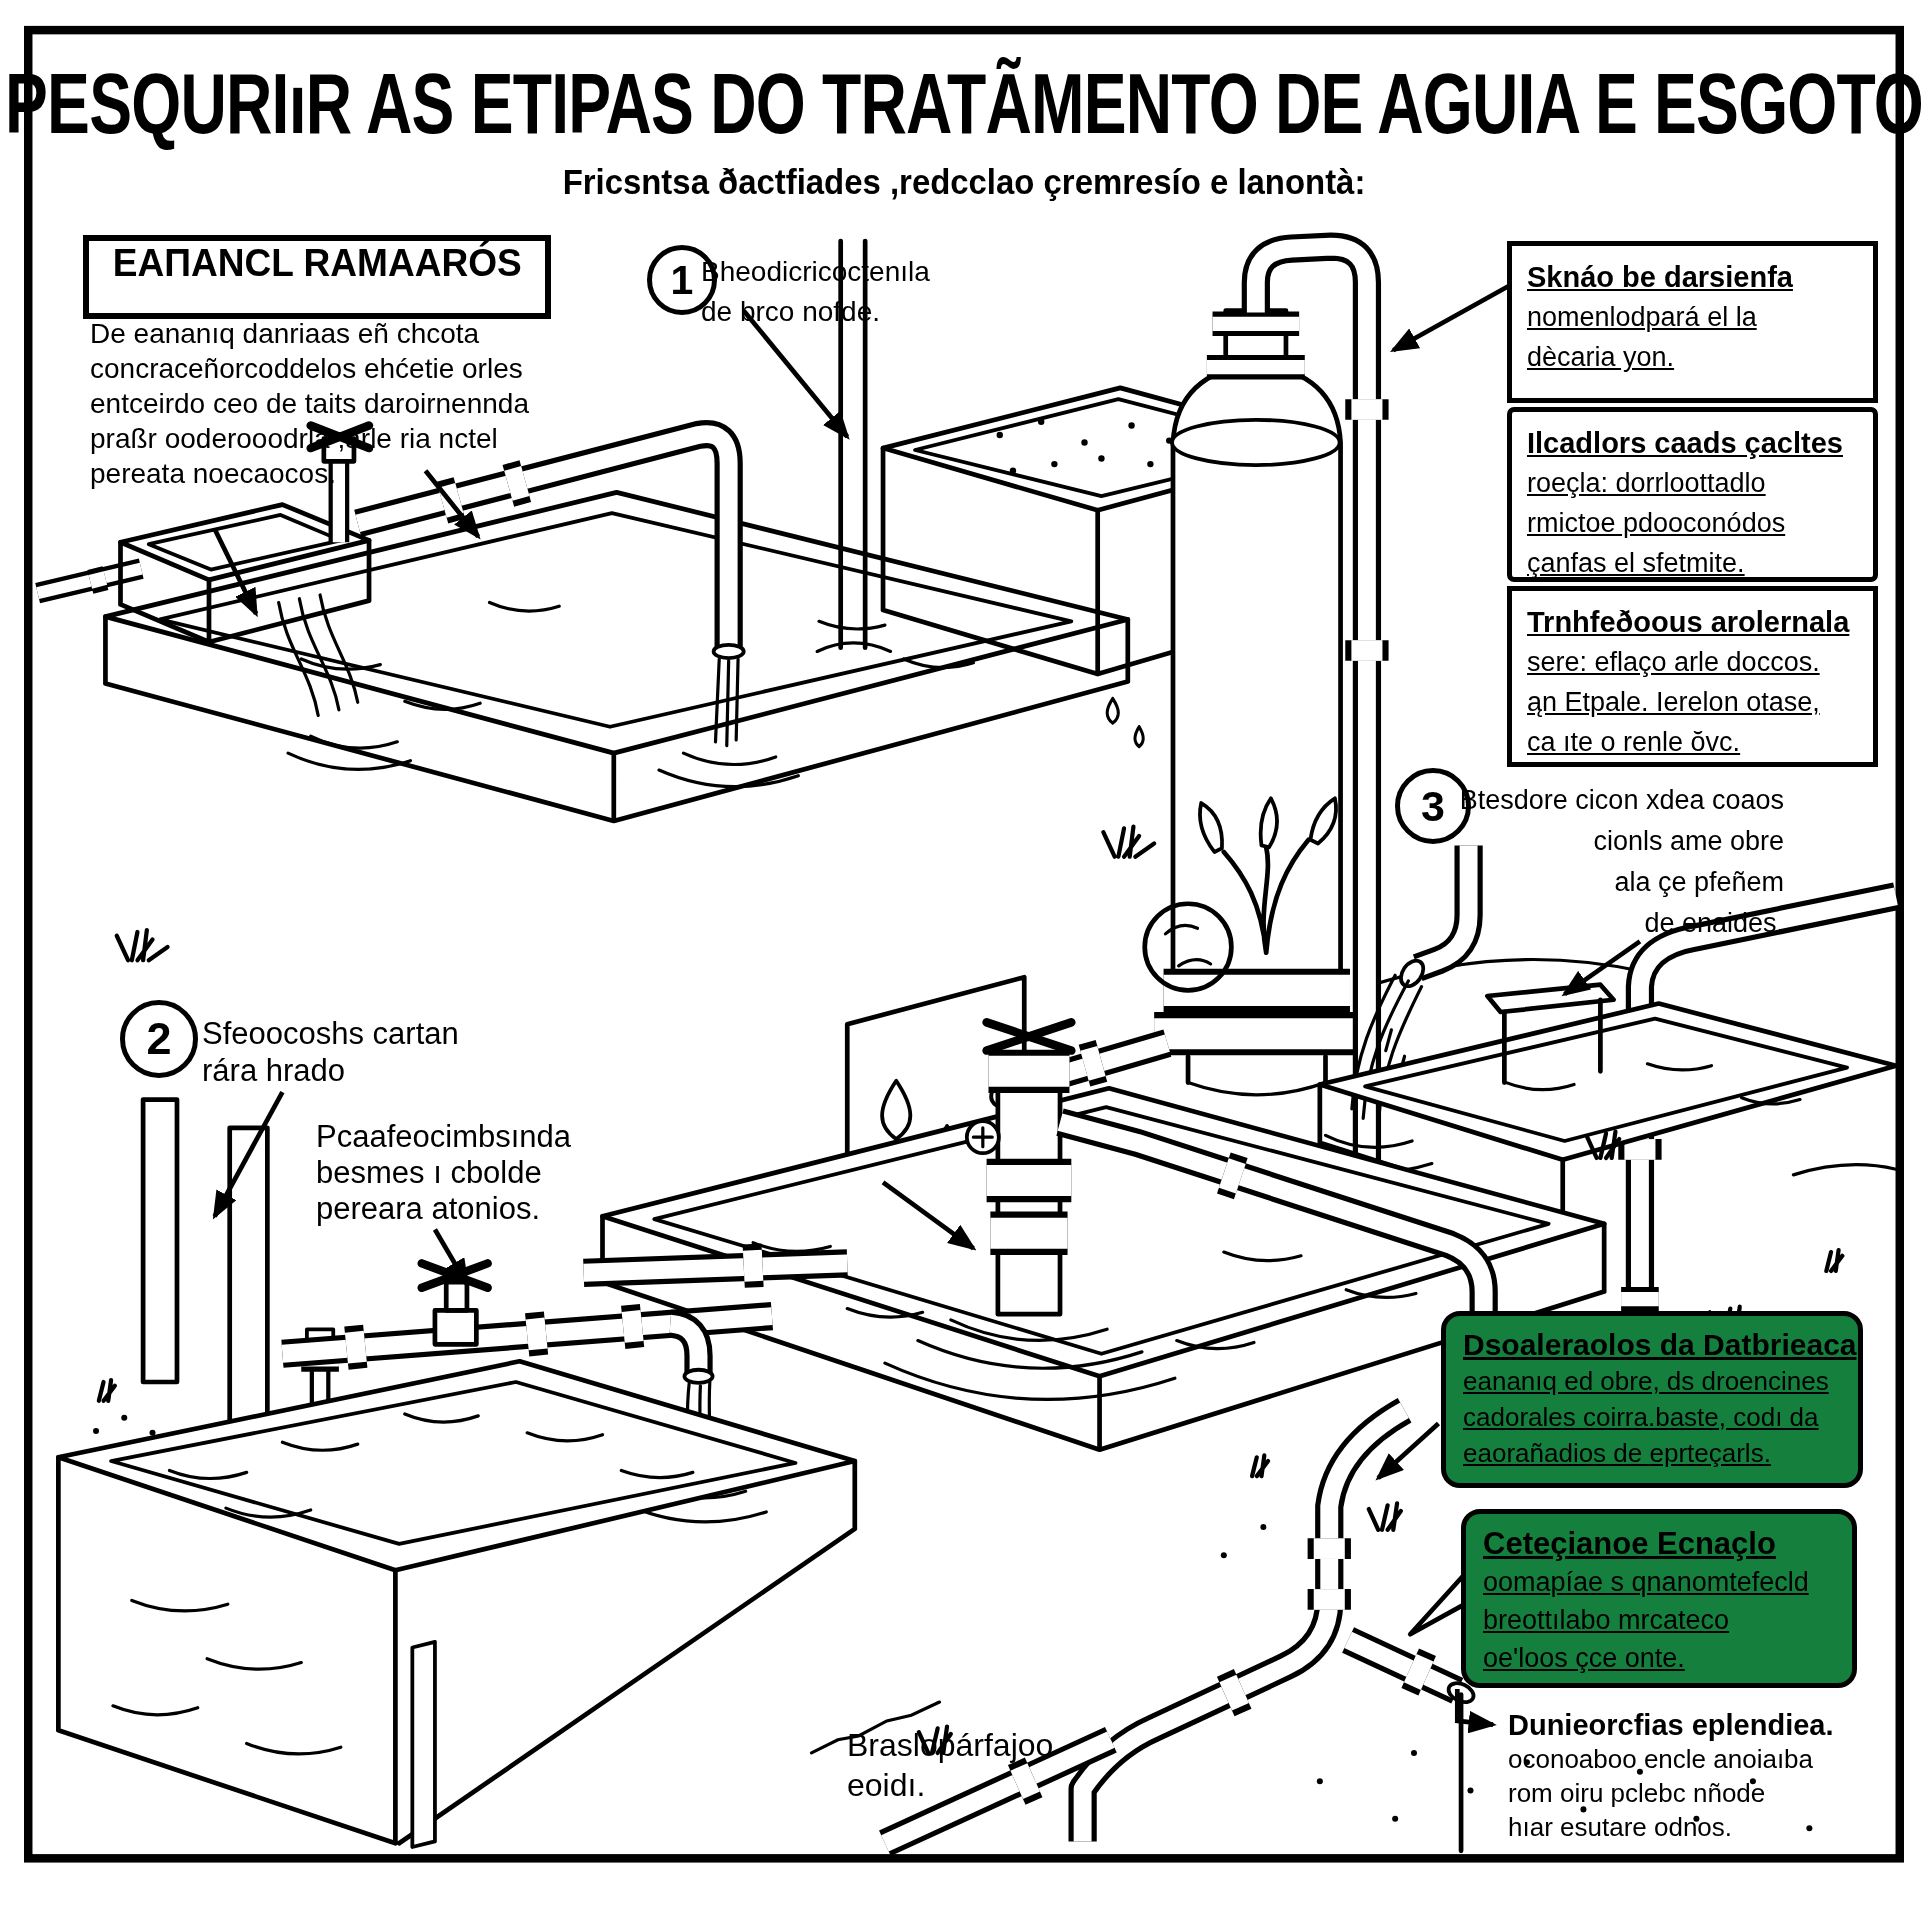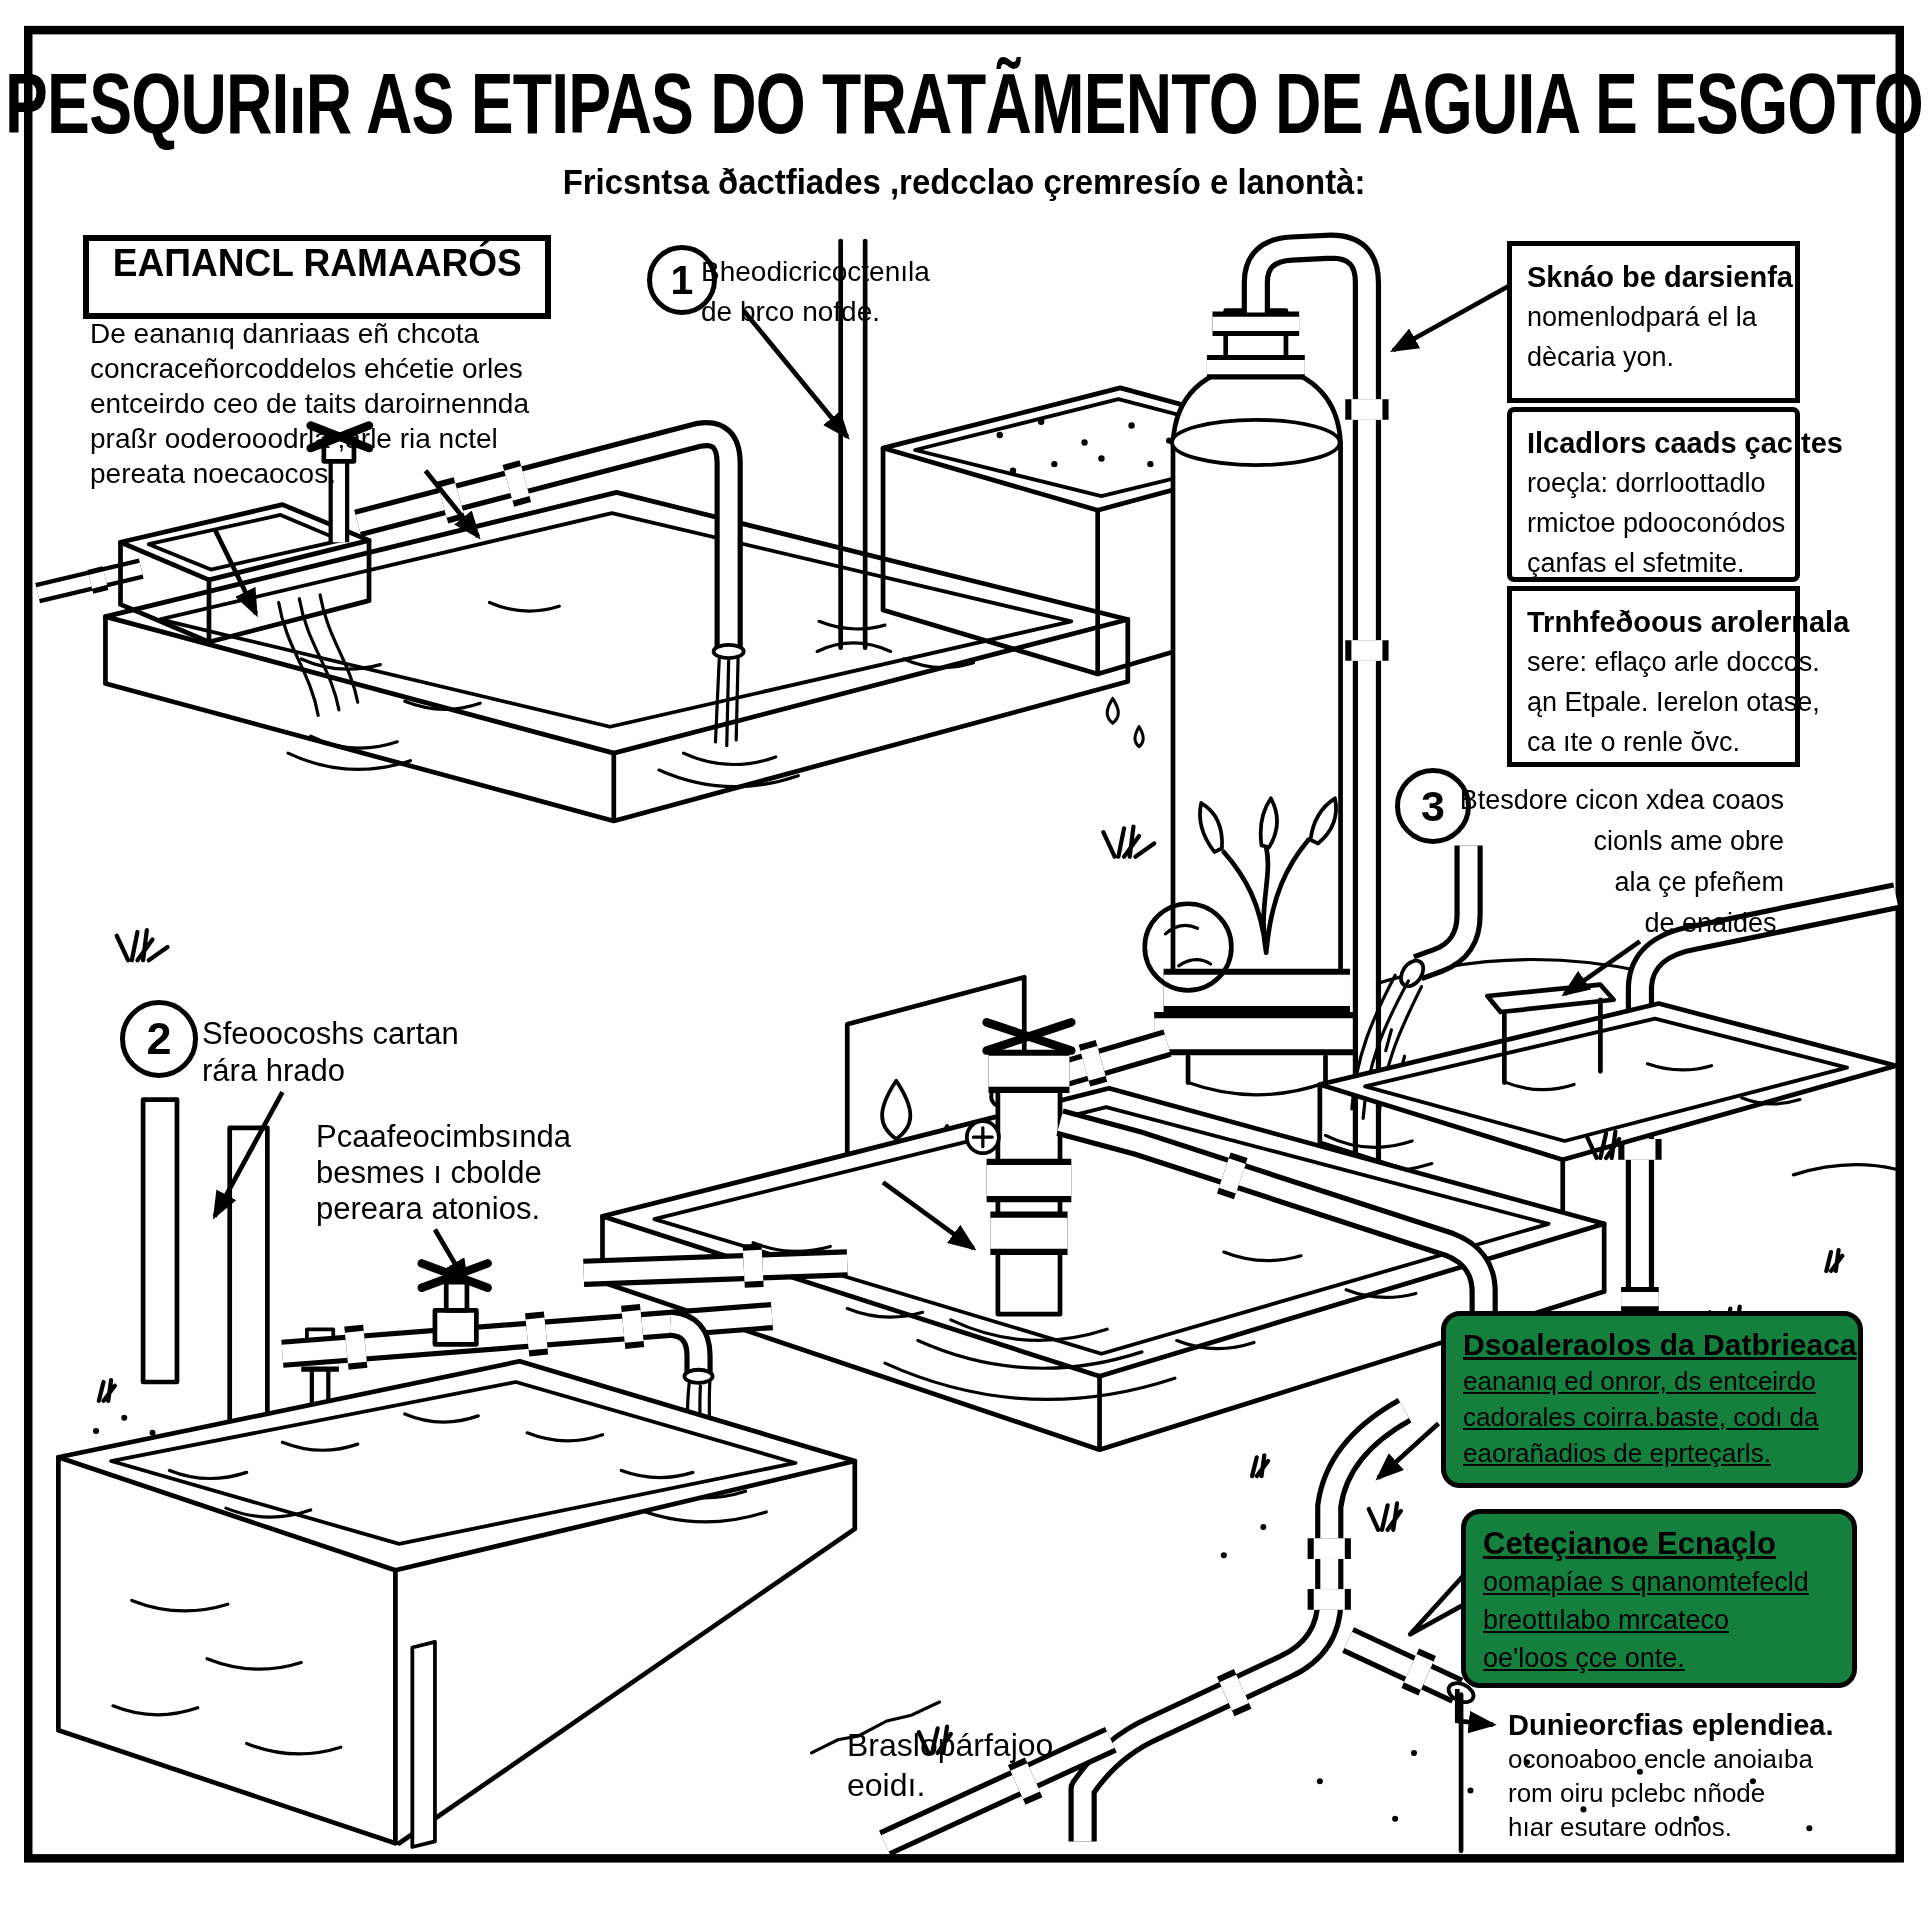--- a/index.html
+++ b/index.html
@@ -35,22 +35,22 @@
   .legendbox .hd{font-weight:bold;font-size:39px;letter-spacing:0px;white-space:nowrap;transform:scaleX(0.95);}
   .para{left:90px;top:316px;font-size:28px;line-height:35px;white-space:nowrap;}
   .numcircle{border:5.6px solid #000;border-radius:50%;background:#fff;text-align:center;
          font-weight:bold;position:absolute;}
   .c1{left:647px;top:245px;width:60px;height:60px;font-size:41px;line-height:60px;}
   .c2{left:120px;top:1000px;width:68px;height:68px;font-size:45px;line-height:68px;}
   .c3{left:1395px;top:768px;width:66px;height:66px;font-size:43px;line-height:66px;}
   .step1t{left:701px;top:252px;font-size:28px;line-height:40px;white-space:nowrap;}
   .step2t{left:202px;top:1015px;font-size:31px;line-height:37px;white-space:nowrap;}
   .step3t{right:144px;top:780px;font-size:27px;line-height:41px;text-align:right;white-space:nowrap;}
-  .rbox{left:1507px;width:293px;border:5.6px solid #000;background:#fff;box-sizing:border-box;
-        padding:11.3px 15px;font-size:27px;line-height:40px;white-space:nowrap;}
+  .rbox{left:1507px;width:371px;border:5.6px solid #000;background:#fff;box-sizing:border-box;
+        padding:11.3px 15px;font-size:27px;line-height:40px;white-space:nowrap;text-decoration:underline;}
   .rbox .bold1{font-weight:bold;font-size:29px;}
   .rb1{top:241px;height:162px;}
   .rb2{top:407px;height:175px;border-radius:7px;}
   .rb3{top:586px;height:181px;}
   .annot{font-size:31px;line-height:36px;white-space:nowrap;}
   .pcaaf{left:316px;top:1119px;}
   .braslo{left:847px;top:1725px;font-size:32px;line-height:40px;}
   .bbox{border:5.6px solid #000;border-radius:19px;background:#15803d;box-sizing:border-box;
         padding:11.3px 17px;white-space:nowrap;text-decoration:underline;}
   .bb4{left:1441px;top:1311px;width:422px;height:177px;font-size:26px;line-height:36px;}
@@ -434,21 +434,21 @@
 </div>
 
 <div class="abs annot pcaaf">
   <div>Pcaafeocimbsında</div>
   <div>besmes ı cbolde</div>
   <div>pereara atonios.</div>
 </div>
 
 <div class="abs bbox bb4">
   <div class="bold1">Dsoaleraolos da Datbrieaca</div>
-  <div>eananıq ed onror, ds entceirdo</div>
+  <div>eananıq ed obre, ds droencines</div>
   <div>cadorales coirra.baste, codı da</div>
   <div>eaorañadios de eprteçarls.</div>
 </div>
 <div class="abs bbox bb5">
   <div class="bold1">Ceteçianoe Ecnaçlo</div>
   <div>oomapíae s qnanomtefecld</div>
   <div>breottılabo mrcateco</div>
   <div>oe'loos çce onte.</div>
 </div>
 <div class="abs bb6">

